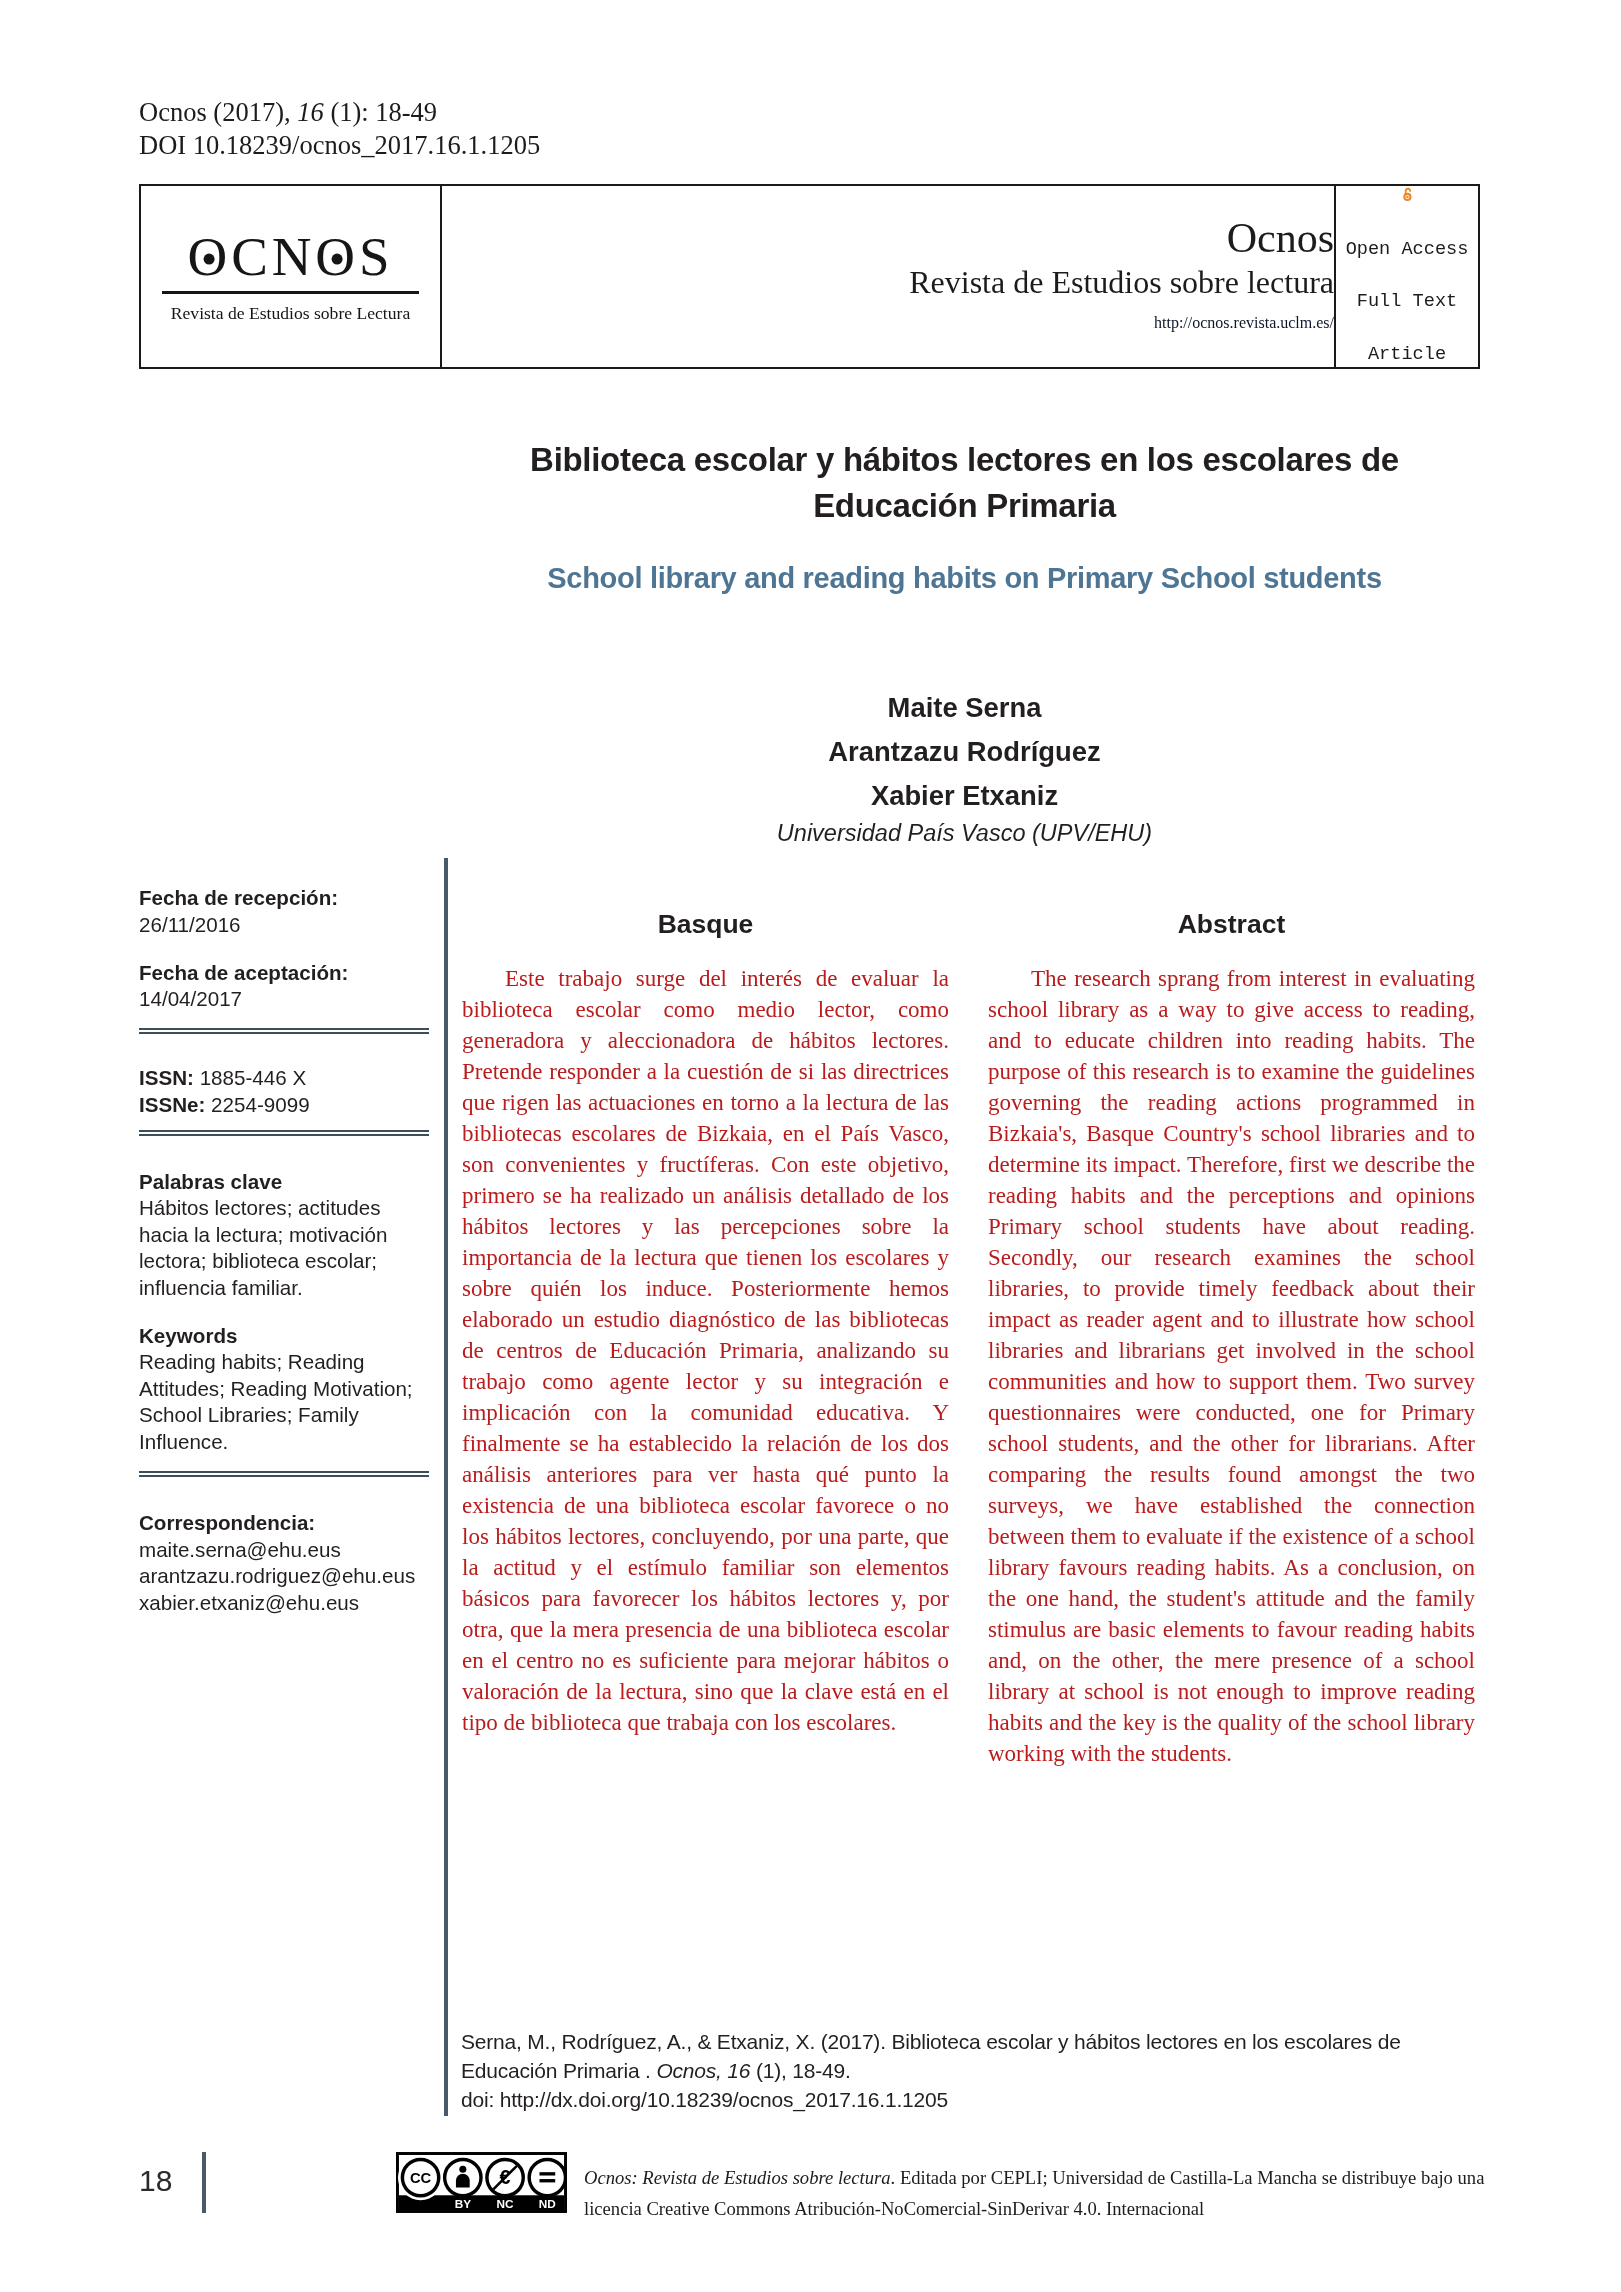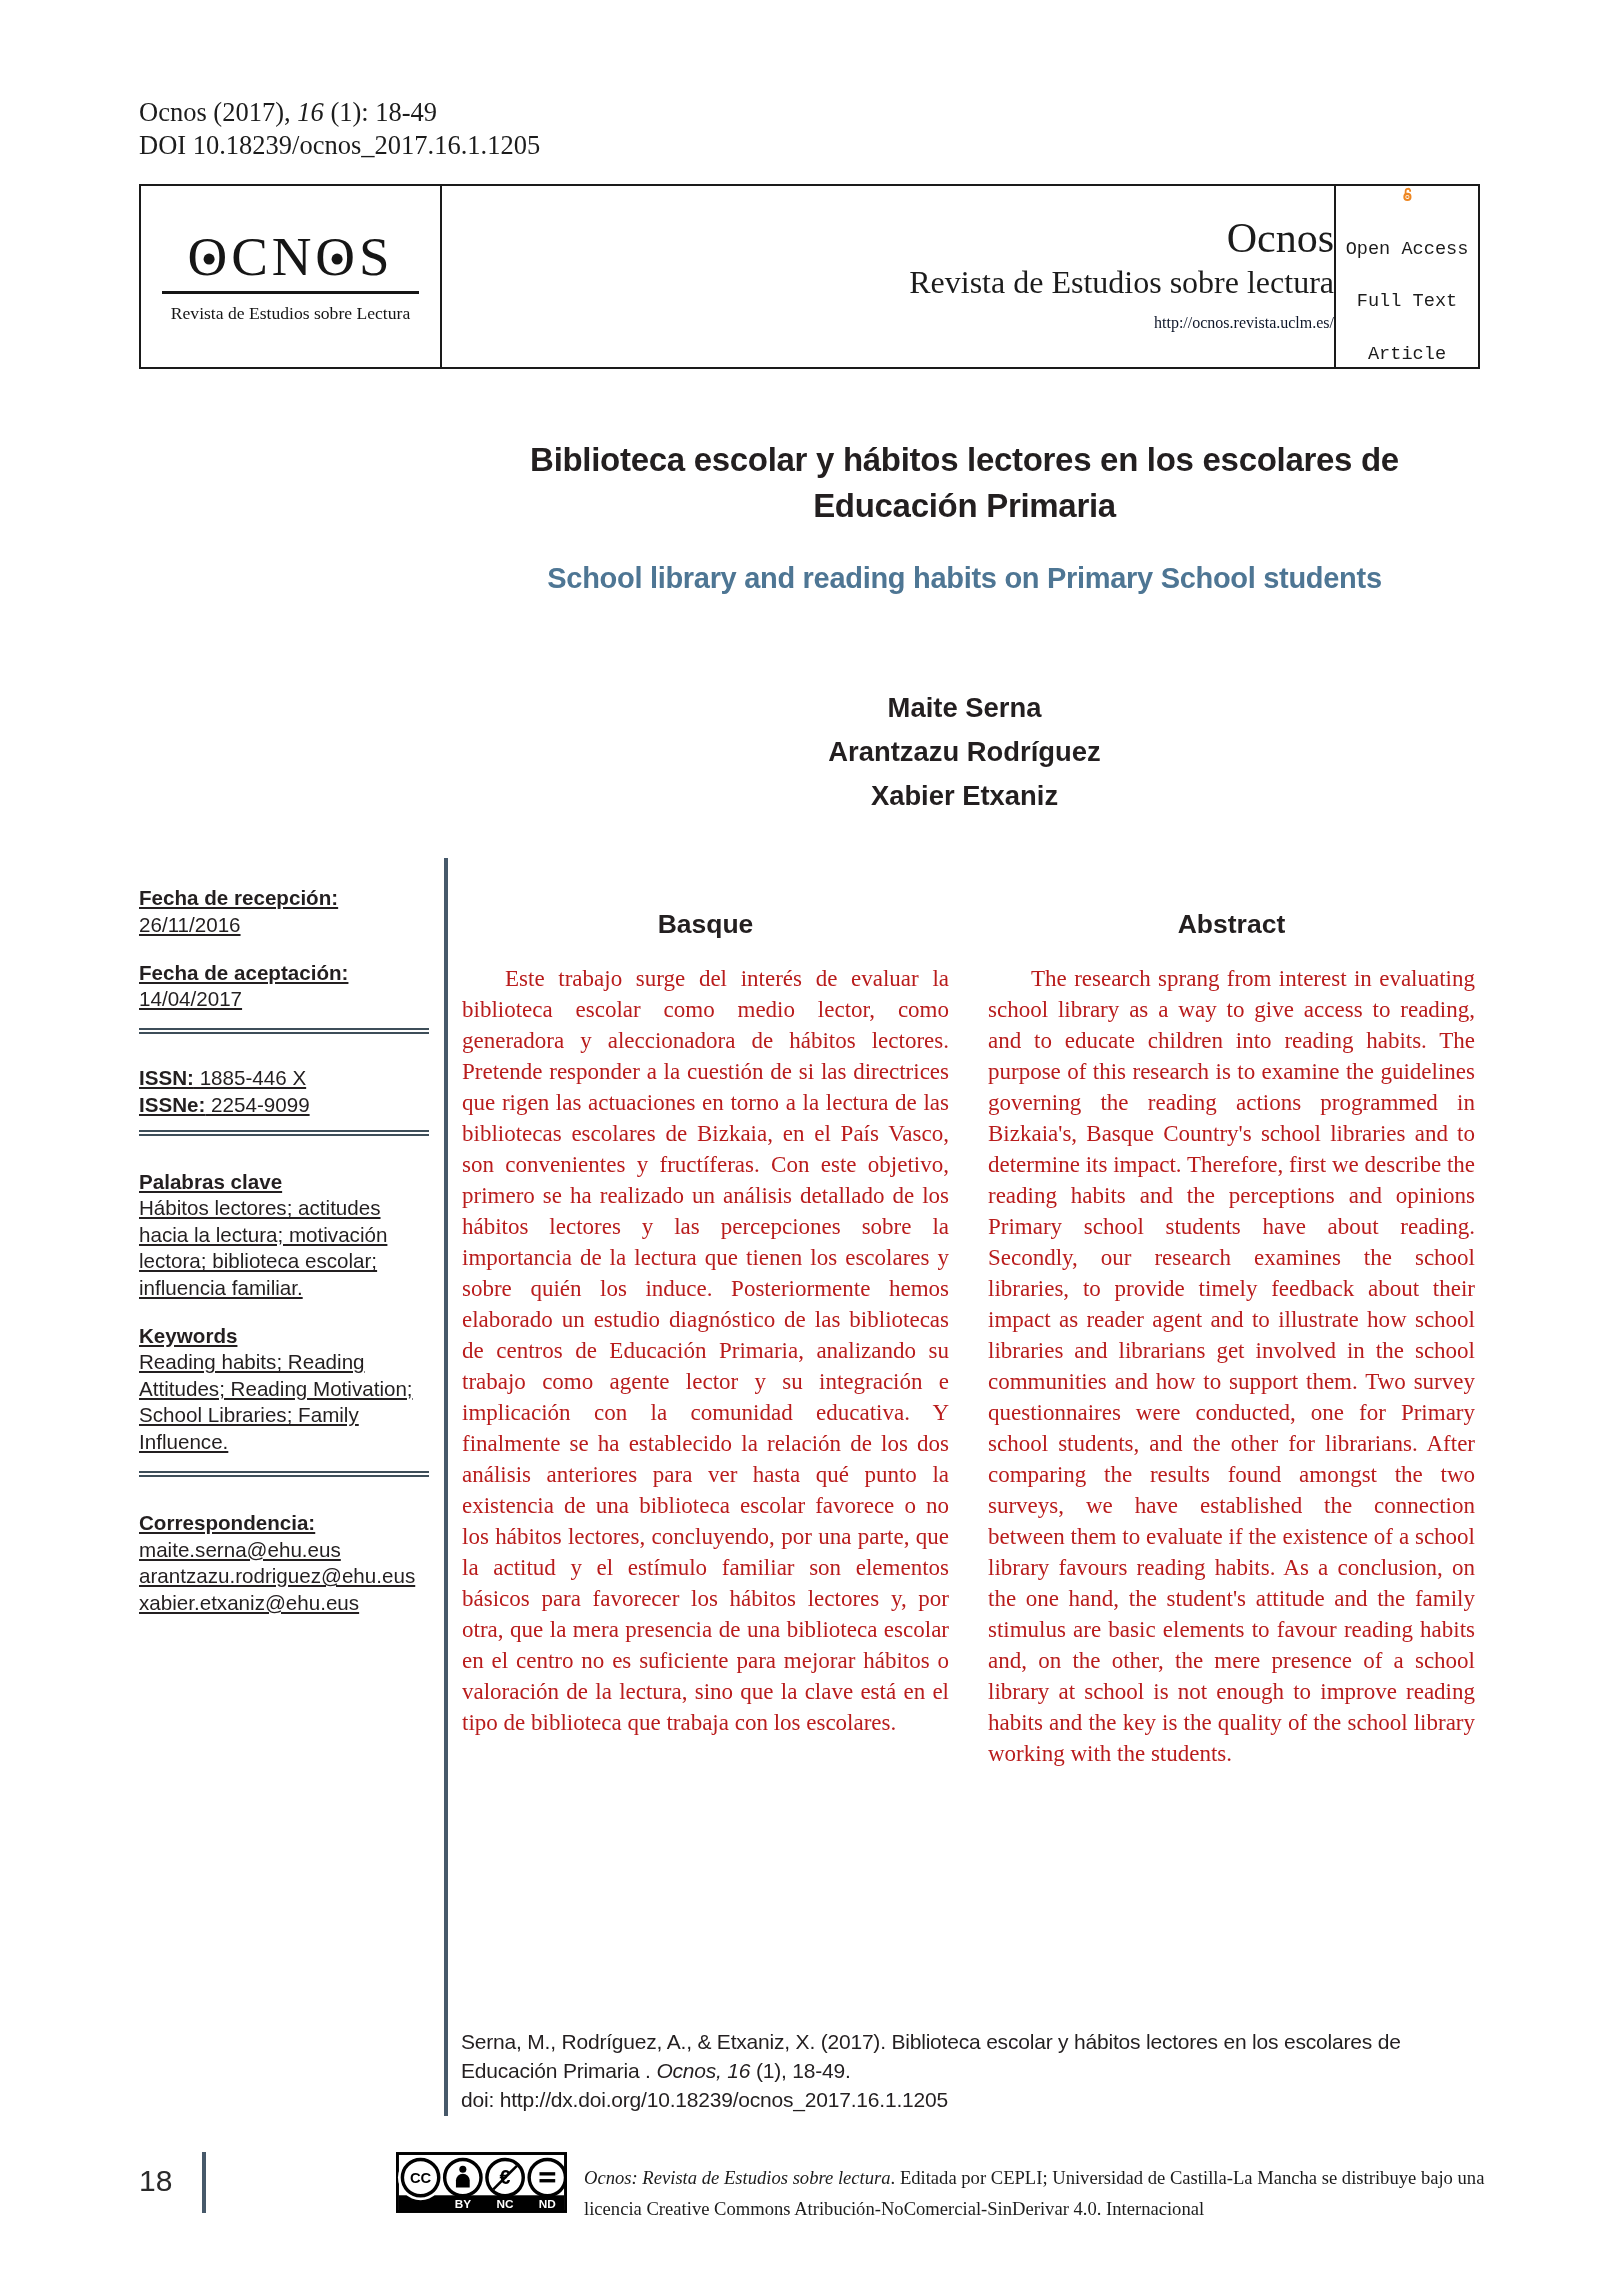--- a/index.html
+++ b/index.html
@@ -38,21 +38,21 @@
             font-size:33px;line-height:46px;font-weight:700;letter-spacing:-0.3px;color:#231f20;}
   .title-en{position:absolute;left:446px;top:555px;width:1037px;text-align:center;
             font-size:29px;line-height:46px;font-weight:700;letter-spacing:-0.3px;color:#4e7694;}
 
   
   .authors{position:absolute;left:446px;top:686px;width:1037px;text-align:center;}
   .author-name{font-size:27.4px;line-height:44px;font-weight:700;}
   .affil{font-size:23.5px;line-height:31px;font-style:italic;}
 
   
-  .sidebar{position:absolute;left:139px;top:885px;width:290px;font-size:20.6px;line-height:26.5px;text-decoration:underline;}
+  .sidebar{position:absolute;left:139px;top:885px;width:290px;font-size:20.6px;line-height:26.5px;}
   .sb-label{font-weight:700;}
   .sb-block{margin:0;}
   .mt22{margin-top:21.6px;} .mt34{margin-top:33px;}
   .rule{height:5.9px;border-top:2.5px solid #3e4e59;border-bottom:2.5px solid #3e4e59;box-sizing:border-box;}
   .rule1{margin-top:15.7px;} .rule2{margin-top:11.8px;} .rule3{margin-top:15.7px;}
   .sb-issn{margin-top:31px;}
   .sb-email{display:block;color:#231f20;text-decoration:none;}
 
   
   .vdivider{position:absolute;left:444px;top:858px;width:3.9px;height:1258px;background:#47596a;}
@@ -113,20 +113,21 @@
     </div>
   </div>
 
   <h1 class="title-es" style="margin:0;">Biblioteca escolar y hábitos lectores en los escolares de Educación Primaria</h1>
   <h2 class="title-en" style="margin:0;">School library and reading habits on Primary School students</h2>
 
   <div class="authors">
     <div class="author-name">Maite Serna</div>
     <div class="author-name">Arantzazu Rodríguez</div>
     <div class="author-name">Xabier Etxaniz</div>
+    <div class="affil">Universidad País Vasco (UPV/EHU)</div>
   </div>
 
   <div class="sidebar">
     <div class="sb-block">
       <div class="sb-label">Fecha de recepción:</div>
       <div>26/11/2016</div>
     </div>
     <div class="sb-block mt22">
       <div class="sb-label">Fecha de aceptación:</div>
       <div>14/04/2017</div>

